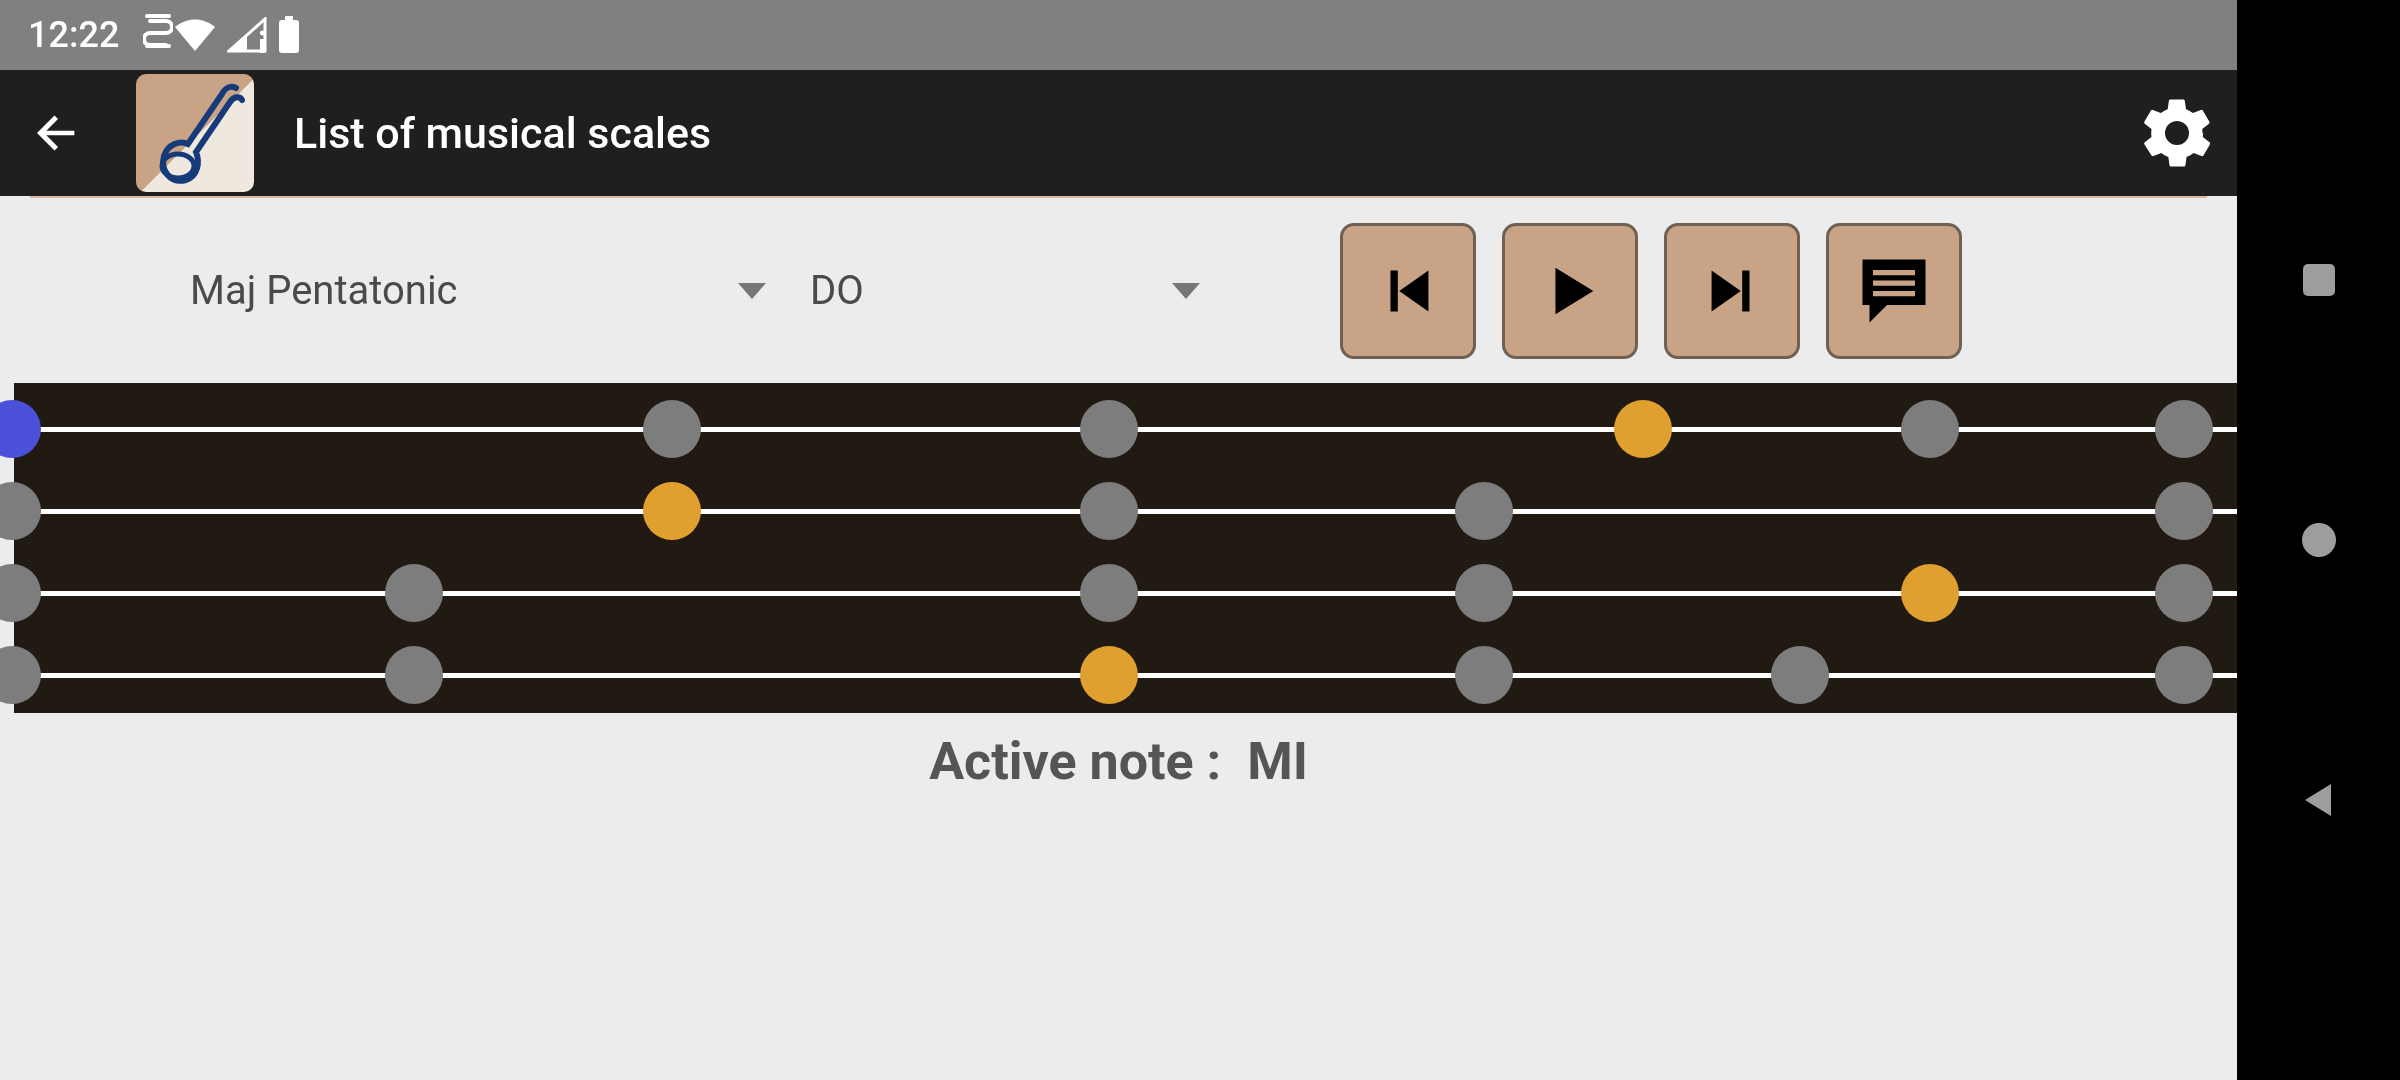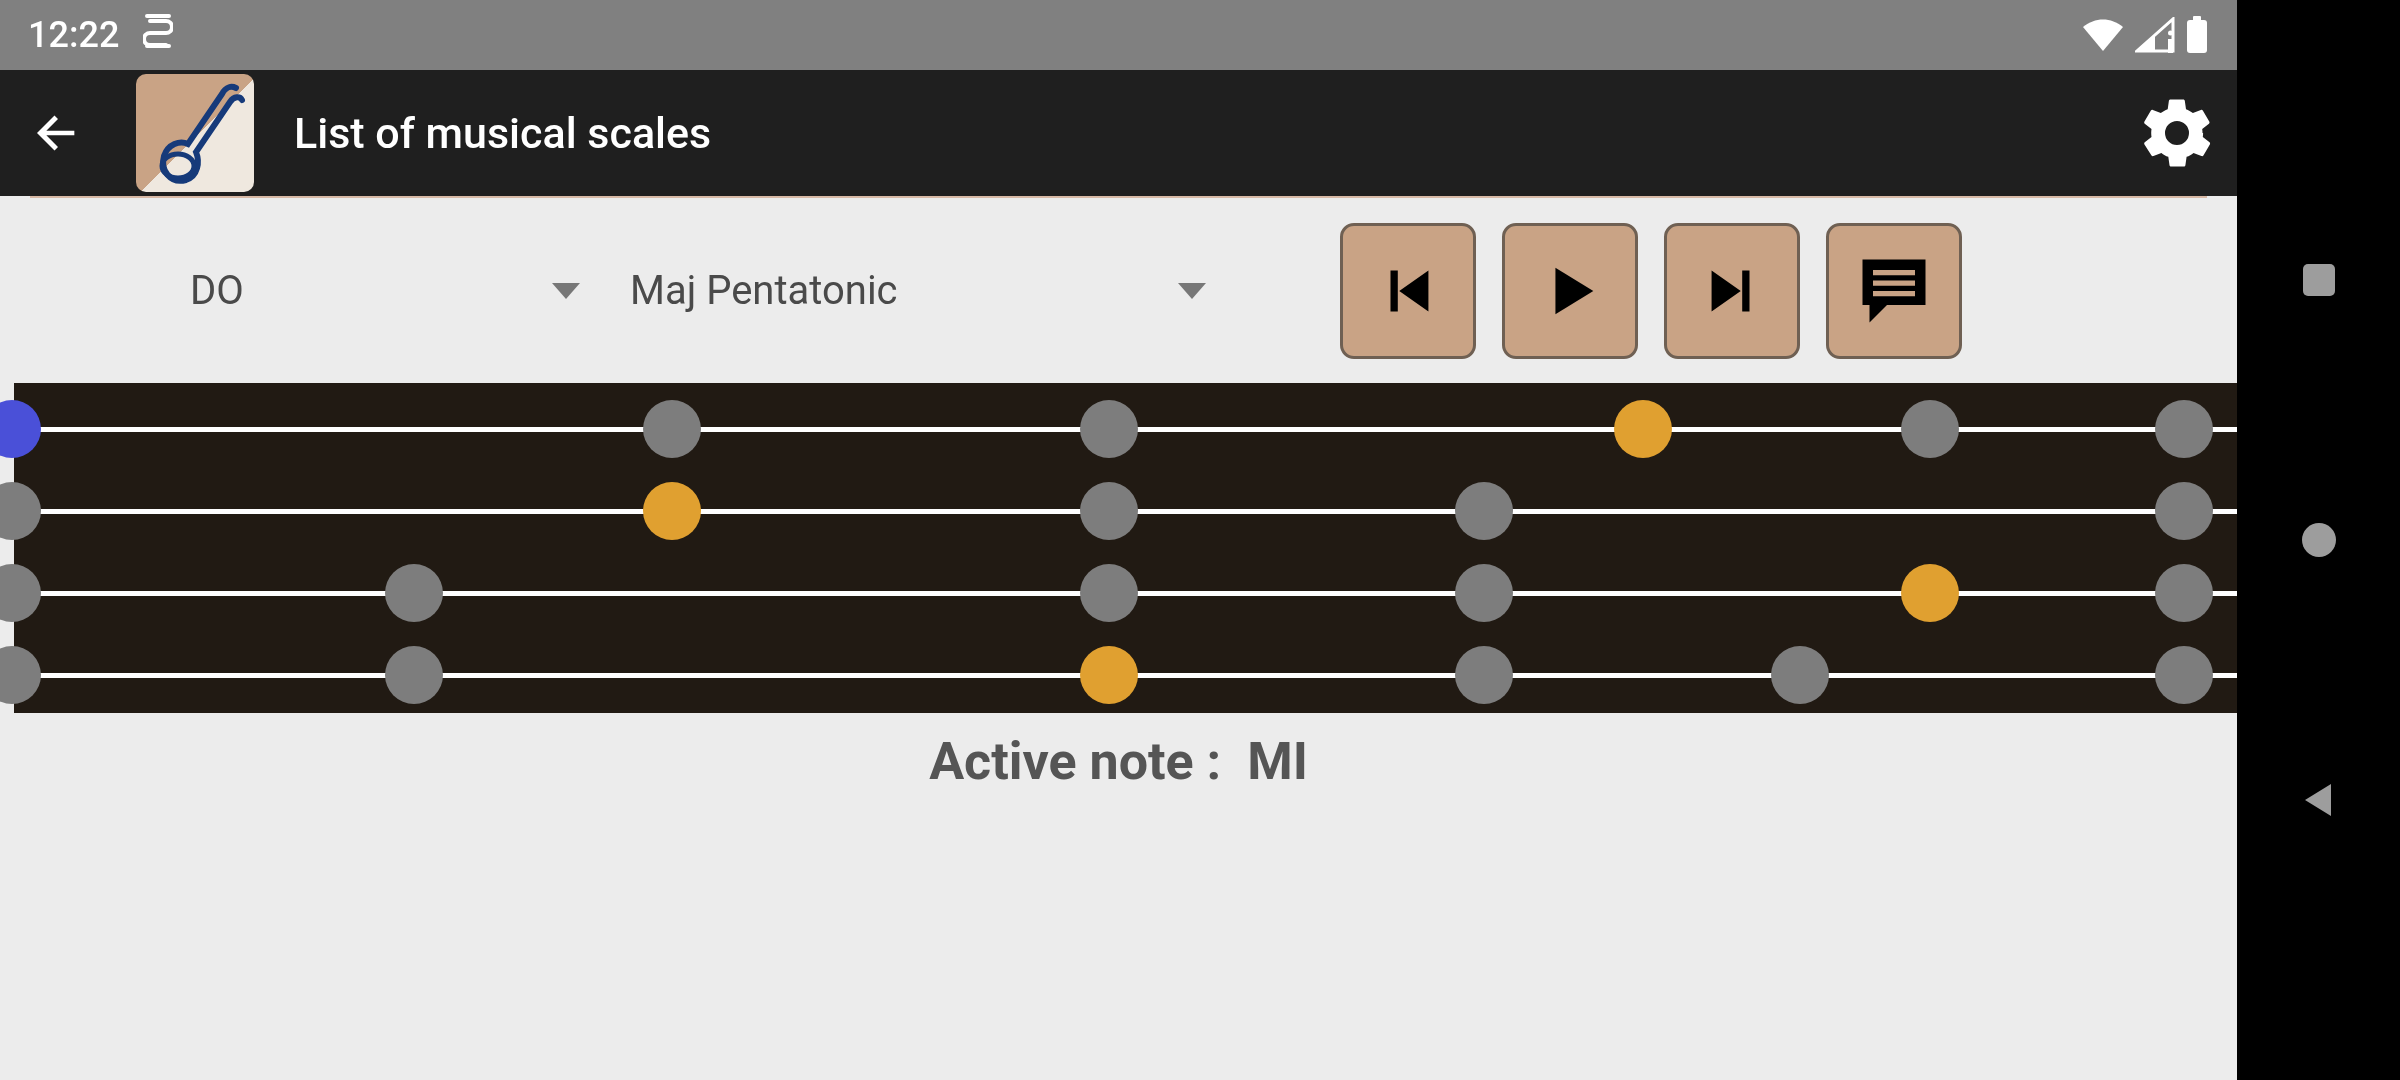--- a/index.html
+++ b/index.html
@@ -9,21 +9,20 @@
     
     .app { width: 2237px; height: 1080px; display: flex; flex-direction: column; }
 
     
     .status-bar {
       height: 70px;
       background: #808080;
       color: #fff;
       display: flex;
       align-items: center;
-      justify-content: space-between;
       padding: 0 28px;
       font-size: 36px;
       font-weight: 500;
     }
     .status-left { display: flex; align-items: center; gap: 24px; }
     .status-right { display: flex; align-items: center; gap: 10px; }
     .status-right svg { display: block; }
 
     
     .toolbar {
@@ -164,26 +163,26 @@
       <svg width="72" height="72" viewBox="0 0 48 48">
         <path fill="#fff" d="M24 16a8 8 0 1 0 0 16 8 8 0 0 0 0-16zm17.4 8c0 .9-.1 1.8-.2 2.7l4.5 3.5c.4.3.5.9.2 1.4l-4.3 7.4c-.3.5-.8.6-1.3.4l-5.3-2.1c-1.4 1.1-2.9 2-4.6 2.6l-.8 5.6c-.1.5-.5.9-1 .9h-8.6c-.5 0-.9-.4-1-.9l-.8-5.6c-1.7-.6-3.2-1.5-4.6-2.6l-5.3 2.1c-.5.2-1 .1-1.3-.4L2.3 31.6c-.3-.5-.2-1.1.2-1.4l4.5-3.5c-.1-.9-.2-1.8-.2-2.7s.1-1.8.2-2.7L2.5 17.8c-.4-.3-.5-.9-.2-1.4l4.3-7.4c.3-.5.8-.6 1.3-.4l5.3 2.1c1.4-1.1 2.9-2 4.6-2.6l.8-5.6c.1-.5.5-.9 1-.9h8.6c.5 0 .9.4 1 .9l.8 5.6c1.7.6 3.2 1.5 4.6 2.6l5.3-2.1c.5-.2 1-.1 1.3.4l4.3 7.4c.3.5.2 1.1-.2 1.4l-4.5 3.5c.1.9.2 1.8.2 2.7z"></path>
       </svg>
     </div>
   </div>
 
   <div class="content">
     <div class="content-hr"></div>
 
     <div class="controls-row">
+      <div class="select select-scale">
+        <span>Maj Pentatonic</span>
+        <span class="caret"></span>
+      </div>
       <div class="select select-note">
         <span>DO</span>
-        <span class="caret"></span>
-      </div>
-      <div class="select select-scale">
-        <span>Maj Pentatonic</span>
         <span class="caret"></span>
       </div>
 
       <div class="btn-group">
         <div class="sq-btn">
           <svg width="70" height="70" viewBox="0 0 48 48">
               <path d="M12 10h5v28h-5zM38 10 L18 24 38 38 z" fill="#000"></path>
             </svg>
         </div>
         <div class="sq-btn">

